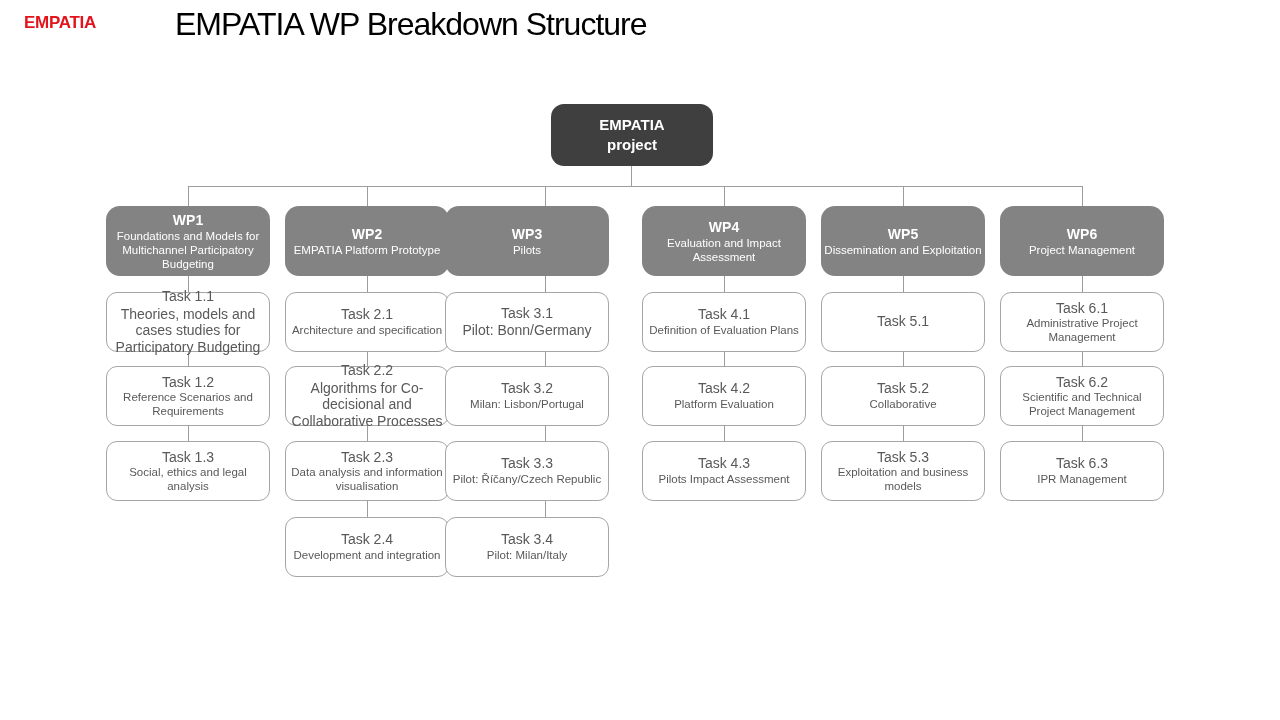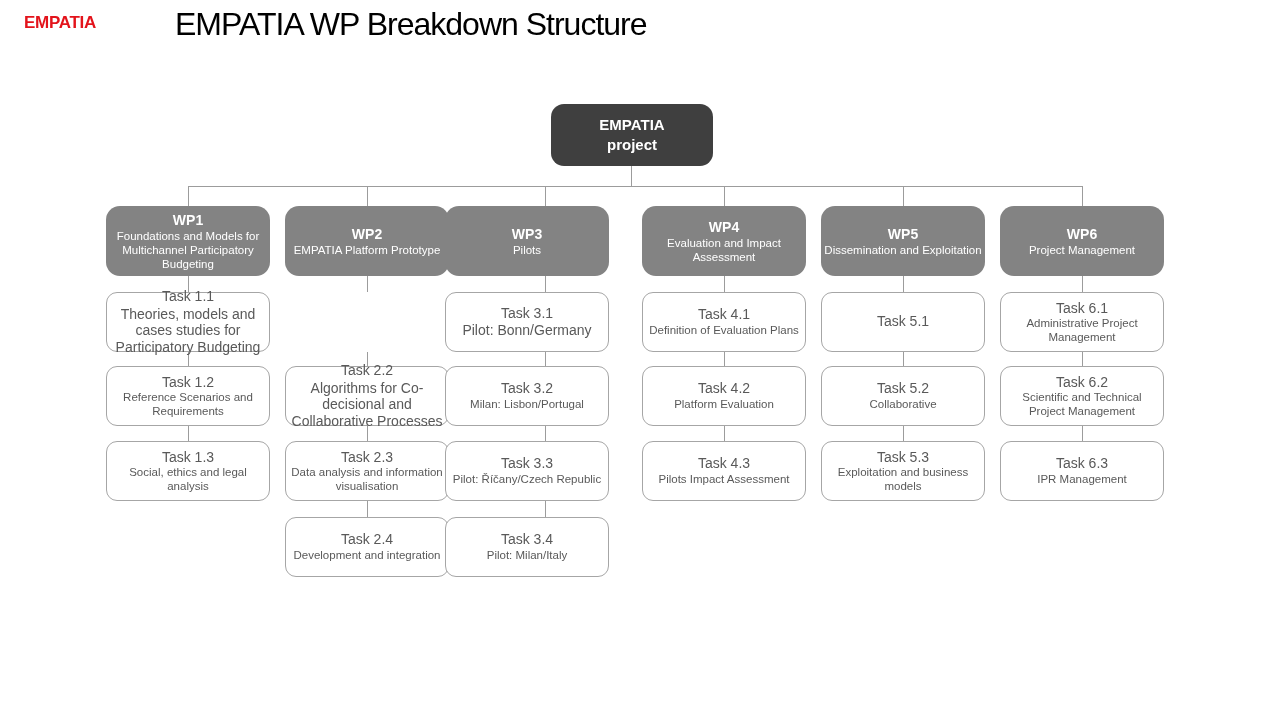--- a/index.html
+++ b/index.html
@@ -101,20 +101,24 @@
   </div>
   <div class="box task c0 r3">
     <span class="task-id">Task 1.3</span>
     <span class="task-desc">Social, ethics and legal analysis</span>
   </div>
 
   <div class="box wp c1">
     <span class="wp-id">WP2</span>
     <span class="wp-name">EMPATIA Platform Prototype</span>
   </div>
+  <div class="box task c1 r1">
+    <span class="task-id">Task 2.1</span>
+    <span class="task-desc">Architecture and specification</span>
+  </div>
   <div class="box task small c1 r2">
     <span class="task-id">Task 2.2</span>
     <span class="task-desc">Algorithms for Co-decisional and Collaborative Processes</span>
   </div>
   <div class="box task c1 r3">
     <span class="task-id">Task 2.3</span>
     <span class="task-desc">Data analysis and information visualisation</span>
   </div>
   <div class="box task c1 r4">
     <span class="task-id">Task 2.4</span>

